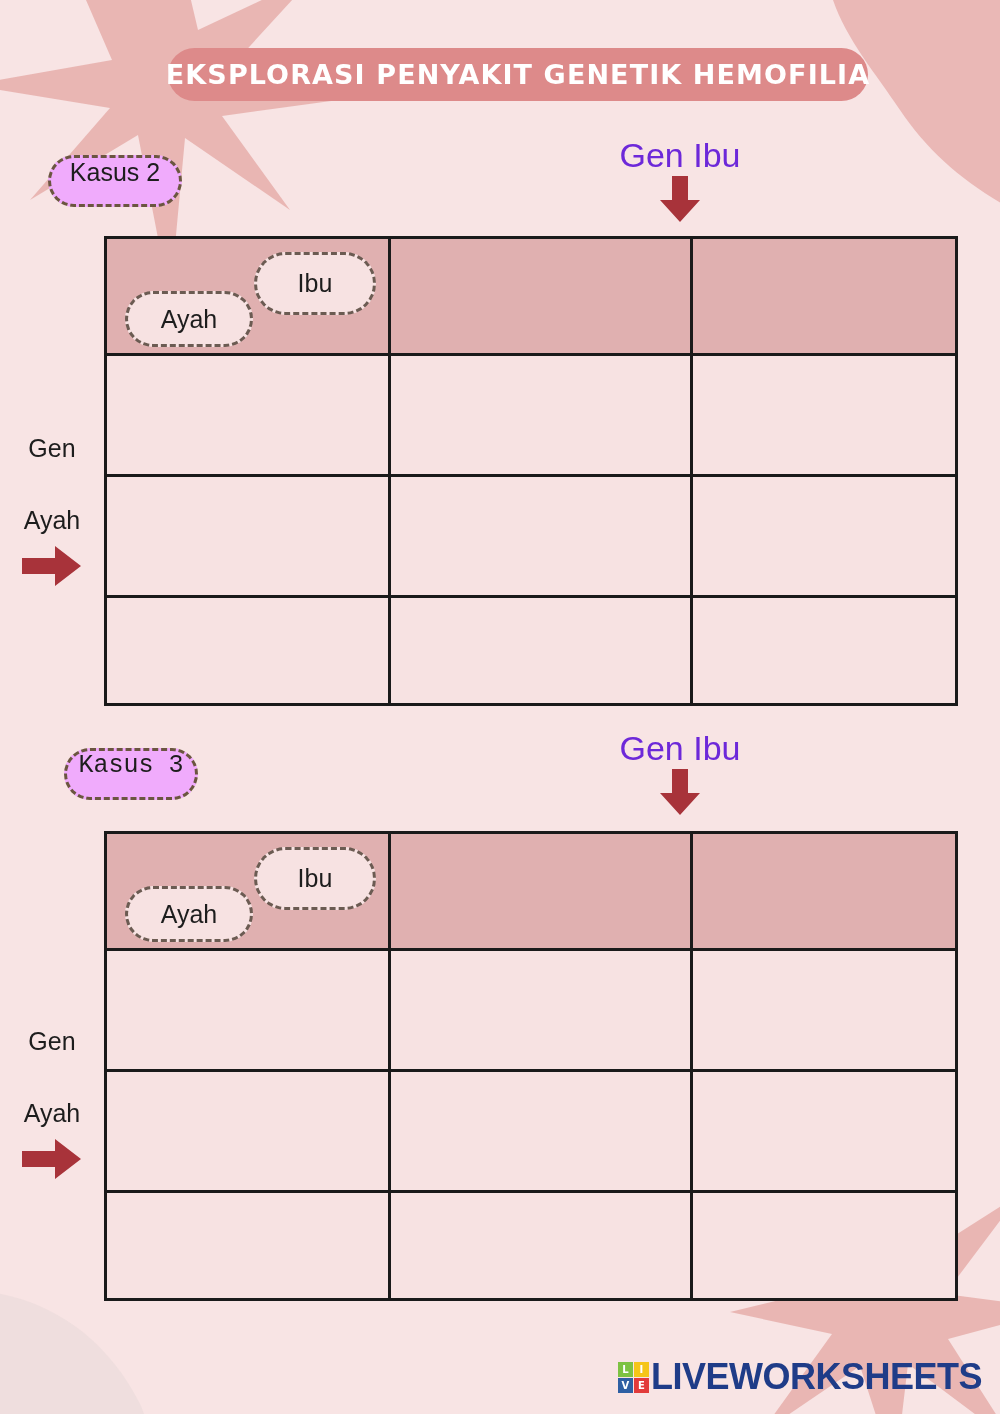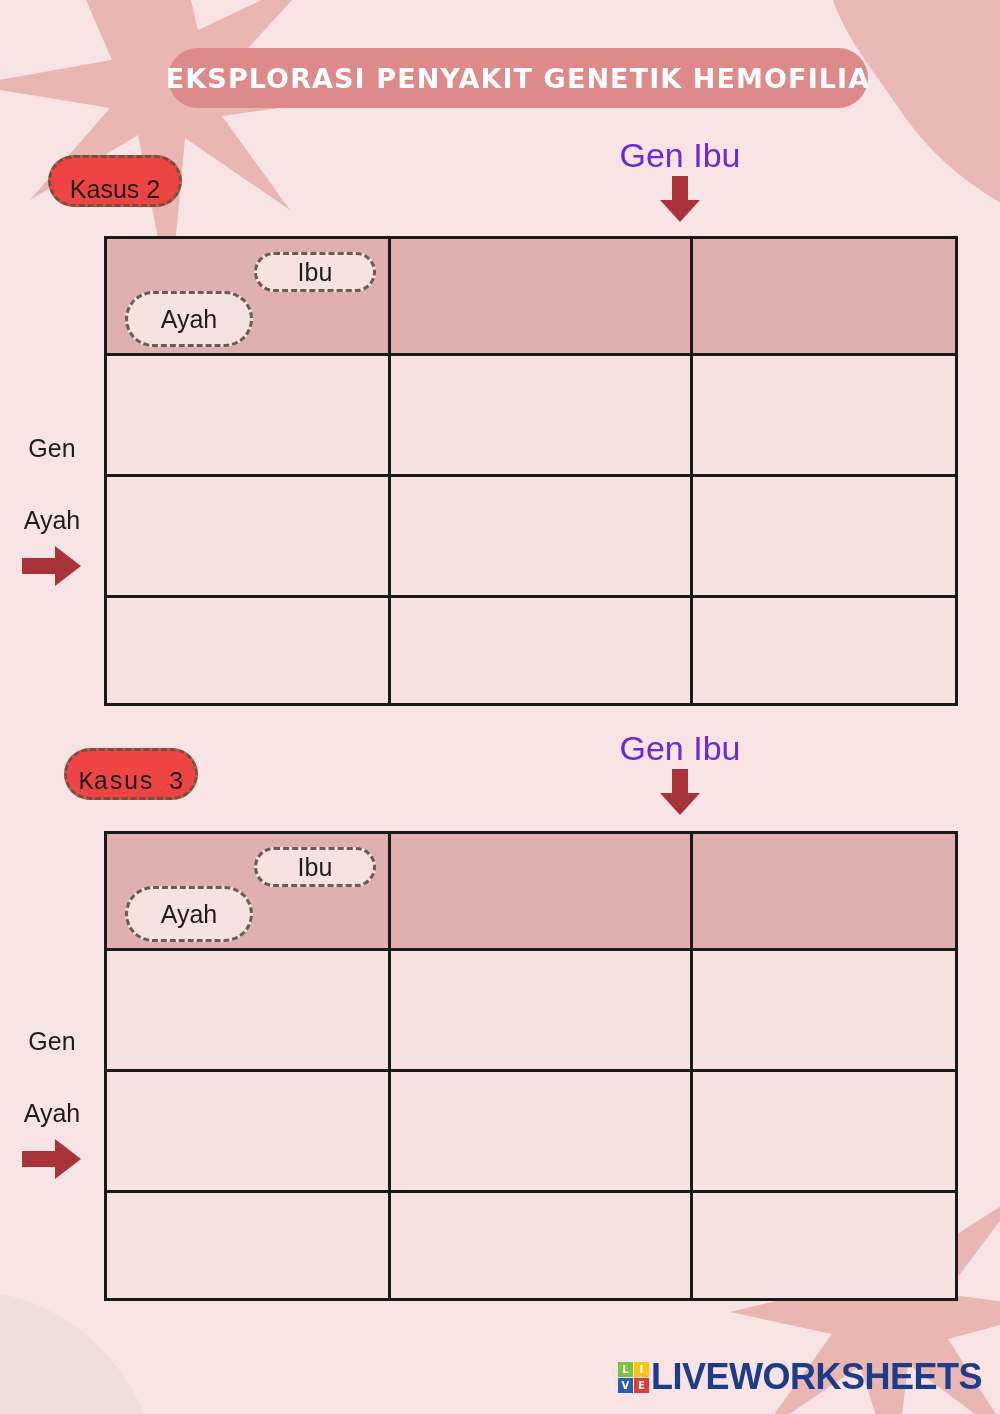--- a/index.html
+++ b/index.html
@@ -50,21 +50,21 @@
     width: 300px;
     height: 300px;
   }
 
   
   .title-pill {
     position: absolute;
     left: 168px;
     top: 48px;
     width: 700px;
-    height: 60px;
+    height: 53px;
     background: #DD8A8A;
     border-radius: 34px;
     display: flex;
     align-items: center;
     justify-content: center;
   }
   .title-text {
     color: #FFFFFF;
     font-size: 27px;
     font-weight: bold;
@@ -72,25 +72,25 @@
     font-family: "DejaVu Sans", sans-serif;
     text-transform: uppercase;
     white-space: nowrap;
   }
 
   
   .kasus-pill {
     position: absolute;
     width: 134px;
     height: 52px;
-    background: #ef4444;
+    background: #f0abfc;
     border: 3px dashed #6B5540;
     border-radius: 28px;
     display: flex;
-    align-items: flex-end;
+    align-items: flex-start;
     justify-content: center;
     box-sizing: border-box;
   }
   .kasus-pill span {
     font-size: 25px;
     color: #1d1d1d;
   }
 
   
   .gen-ibu {
@@ -160,21 +160,21 @@
     align-items: center;
     justify-content: center;
     box-sizing: border-box;
   }
   .tag span {
     font-size: 25px;
     color: #1d1d1d;
   }
   .tag-ibu {
     width: 122px;
-    height: 40px;
+    height: 63px;
     left: 147px;
     top: 13px;
   }
   .tag-ayah {
     width: 128px;
     height: 56px;
     left: 18px;
     top: 52px;
   }
   .row-body td { height: 118px; }

